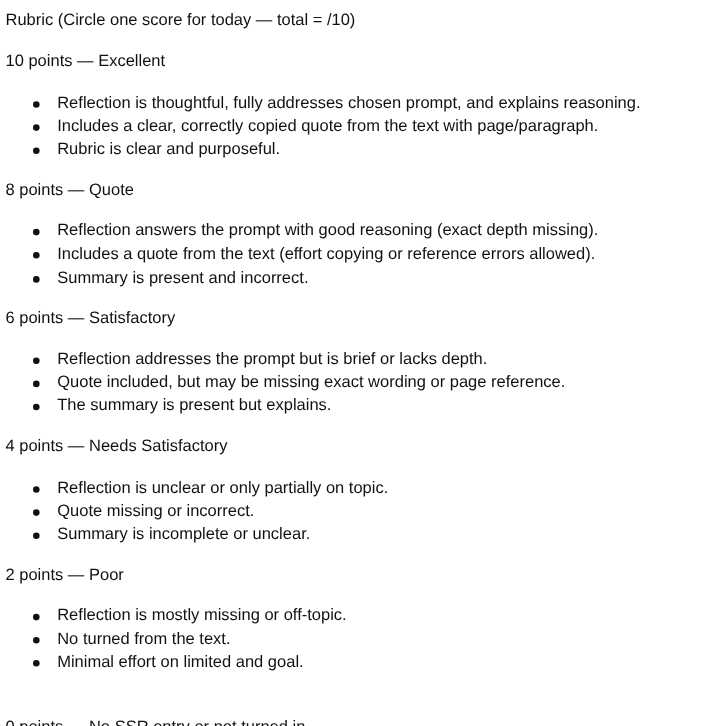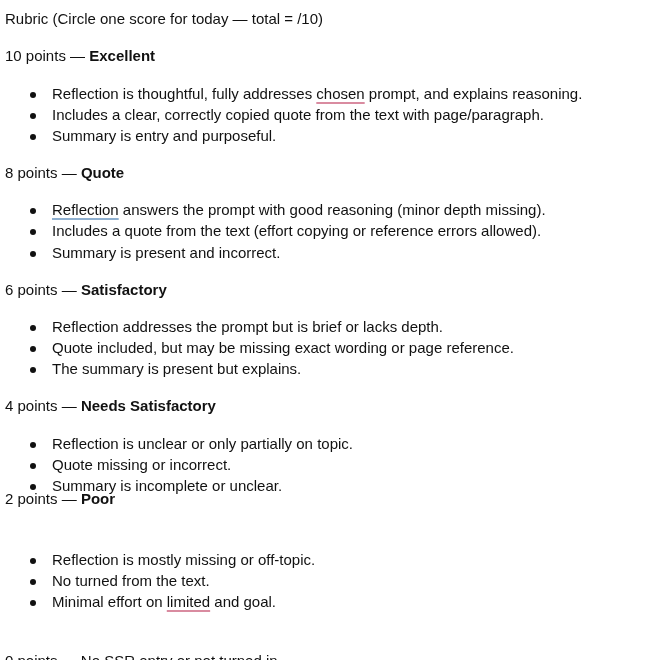--- a/index.html
+++ b/index.html
@@ -4,54 +4,54 @@
 <style>
   html, body { margin: 0; padding: 0; background: #ffffff; }
   body {
     width: 646px; height: 660px; overflow: hidden;
     font-family: "Liberation Sans", sans-serif;
     font-size: 15px; color: #111111;
     position: relative;
   }
   .page { position: absolute; left: 5px; top: 0; width: 640px; }
   .line { position: absolute; left: 0; white-space: nowrap; line-height: 18px; }
-  .heading b { font-weight: bold; }
+  .heading b { font-weight: normal; }
   .bullet { position: absolute; left: 0; white-space: nowrap; line-height: 18px; }
   .dot {
     position: absolute; left: 25px; top: 7px;
     width: 6px; height: 6px; border-radius: 50%; background: #111;
   }
   .btext { position: absolute; left: 47px; top: 0; }
-  .sp-red { text-decoration: underline; text-decoration-color: #d98ba0; text-decoration-thickness: 2px; text-underline-offset: 3px; margin-top: 22px; }
-  .sp-blue { text-decoration: underline; text-decoration-color: #8fb0d0; text-decoration-thickness: 2px; text-underline-offset: 3px; }
+  .sp-red { text-decoration-color: #d98ba0; text-decoration-thickness: 2px; text-underline-offset: 3px; margin-top: 22px; }
+  .sp-blue { text-decoration-color: #8fb0d0; text-decoration-thickness: 2px; text-underline-offset: 3px; }
 </style>
 </head>
 <body>
 
 <div class="page">
   <div class="line" style="top:10px">Rubric (Circle one score for today — total = /10)</div>
 
   <div class="line heading" style="top:47px"><span>10 points — </span><b>Excellent</b></div>
   <div class="bullet" style="top:85px">
       <span class="dot"></span>
       <span class="btext"><span>Reflection is thoughtful, fully addresses </span><span class="sp-red">chosen</span><span> prompt, and explains reasoning.</span></span>
     </div>
   <div class="bullet" style="top:106px">
       <span class="dot"></span>
       <span class="btext">Includes a clear, correctly copied quote from the text with page/paragraph.</span>
     </div>
   <div class="bullet" style="top:127px">
       <span class="dot"></span>
-      <span class="btext">Summary is entry and purposeful.</span>
+      <span class="btext">Rubric is clear and purposeful.</span>
     </div>
 
   <div class="line heading" style="top:164px"><span>8 points — </span><b>Quote</b></div>
   <div class="bullet" style="top:201px">
       <span class="dot"></span>
-      <span class="btext"><span></span><span class="sp-blue">Reflection</span><span> answers the prompt with good reasoning (minor depth missing).</span></span>
+      <span class="btext"><span></span><span class="sp-blue">Reflection</span><span> answers the prompt with good reasoning (exact depth missing).</span></span>
     </div>
   <div class="bullet" style="top:222px">
       <span class="dot"></span>
       <span class="btext">Includes a quote from the text (effort copying or reference errors allowed).</span>
     </div>
   <div class="bullet" style="top:244px">
       <span class="dot"></span>
       <span class="btext">Summary is present and incorrect.</span>
     </div>
 
@@ -76,21 +76,21 @@
     </div>
   <div class="bullet" style="top:456px">
       <span class="dot"></span>
       <span class="btext">Quote missing or incorrect.</span>
     </div>
   <div class="bullet" style="top:477px">
       <span class="dot"></span>
       <span class="btext">Summary is incomplete or unclear.</span>
     </div>
 
-  <div class="line heading" style="top:490px"><span>2 points — </span><b>Poor</b></div>
+  <div class="line heading" style="top:514px"><span>2 points — </span><b>Poor</b></div>
   <div class="bullet" style="top:551px">
       <span class="dot"></span>
       <span class="btext">Reflection is mostly missing or off-topic.</span>
     </div>
   <div class="bullet" style="top:572px">
       <span class="dot"></span>
       <span class="btext">No turned from the text.</span>
     </div>
   <div class="bullet" style="top:593px">
       <span class="dot"></span>

